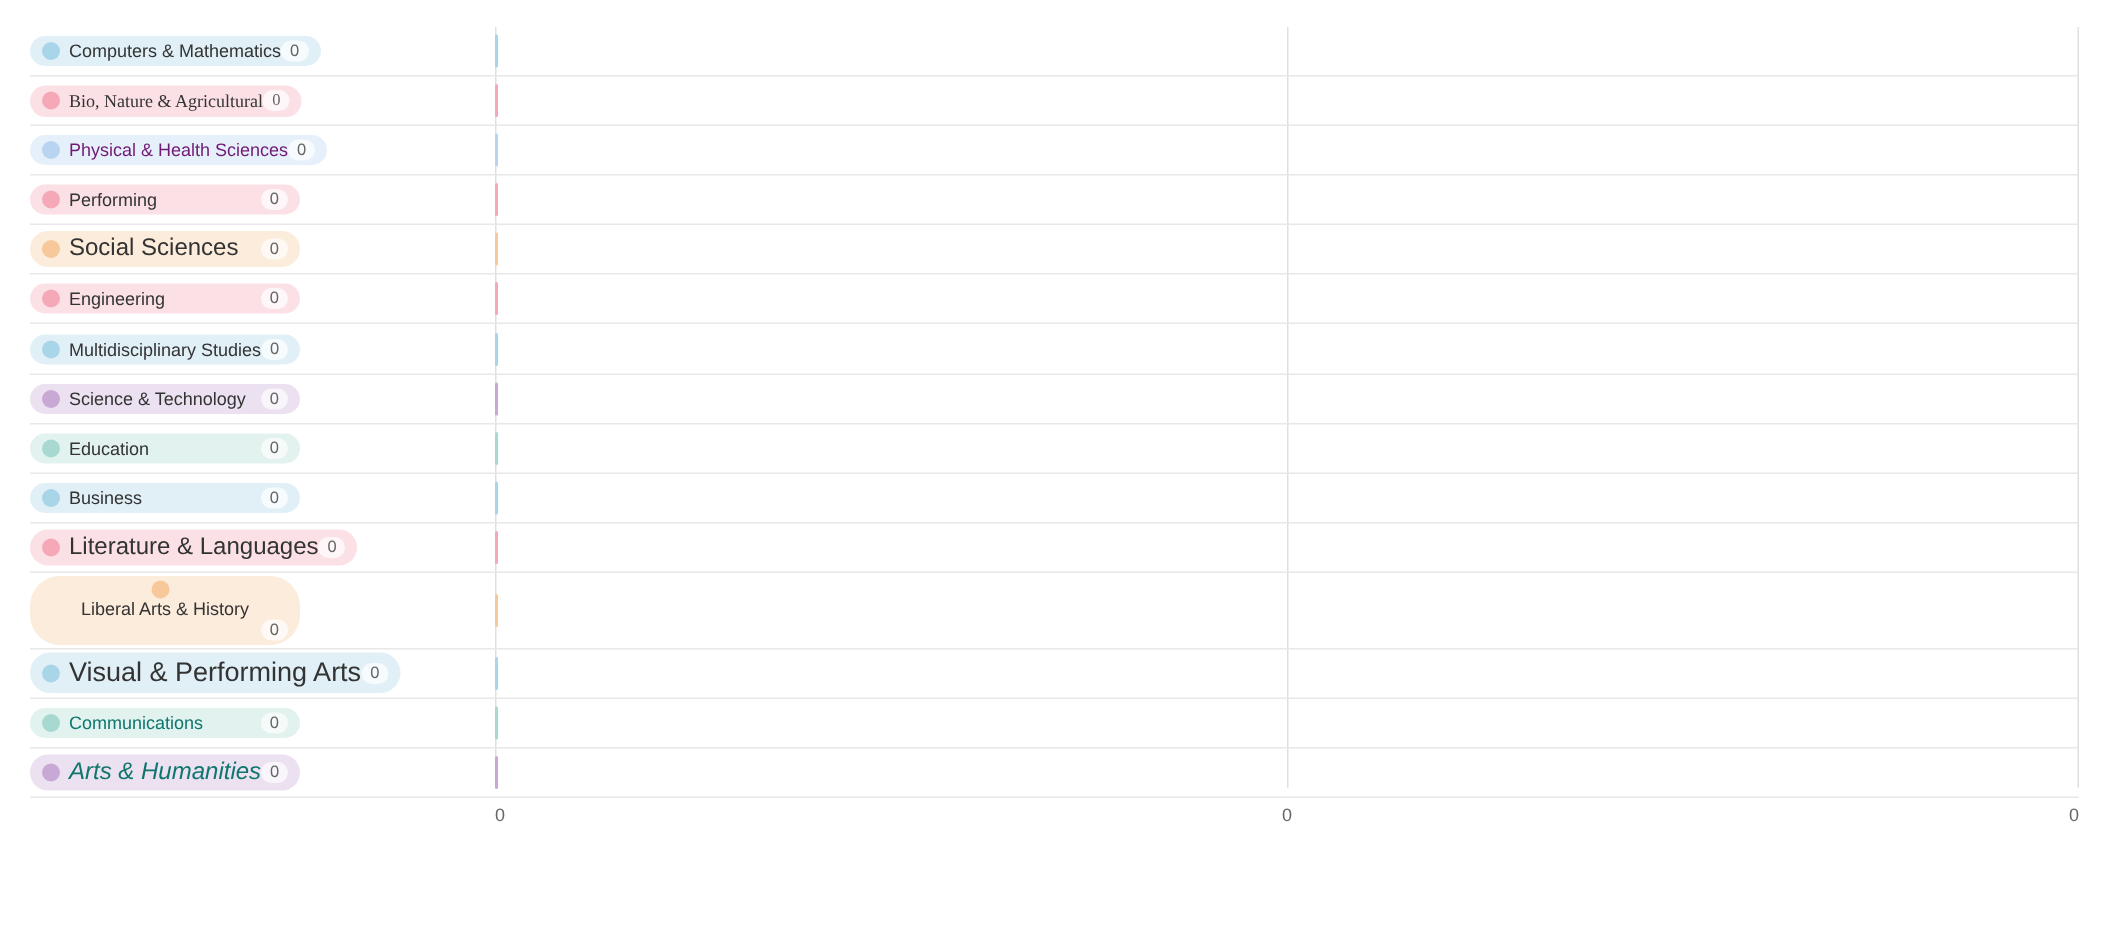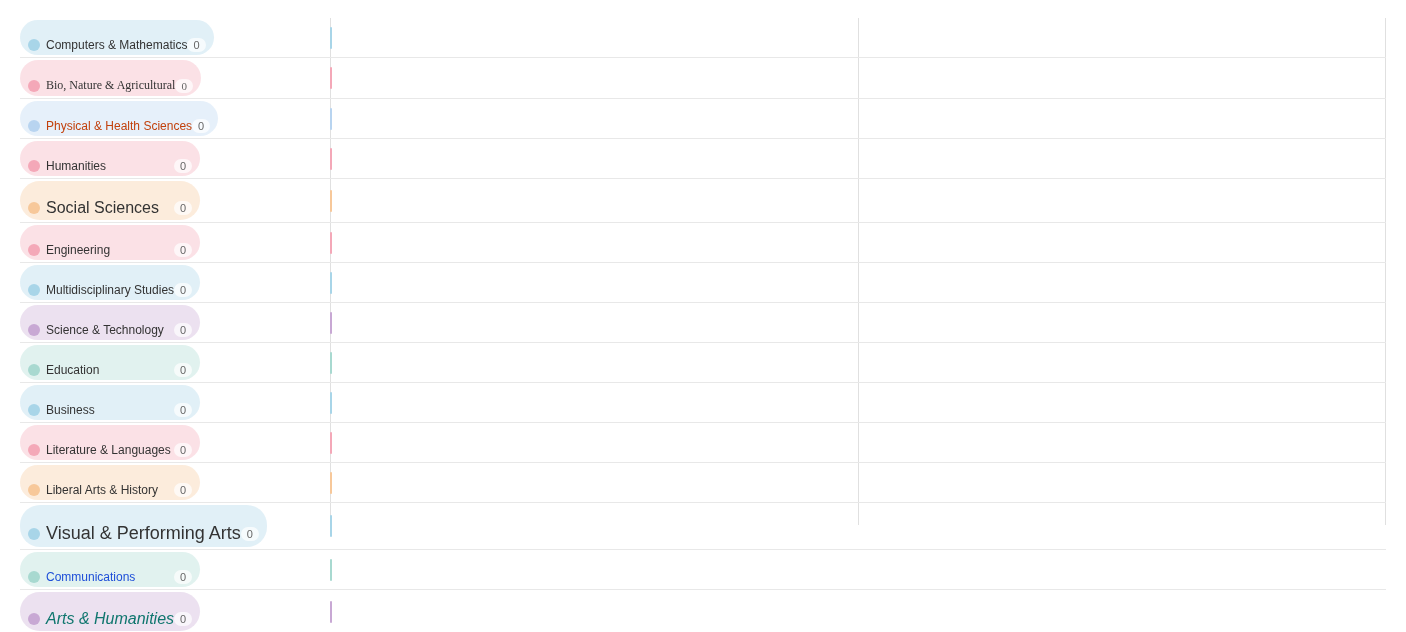--- a/index.html
+++ b/index.html
@@ -72,21 +72,21 @@
       width: 310px;
       min-width: 310px;
       display: flex;
       align-items: center;
       padding-right: 8px;
     }
     .bar-pill {
       display: flex;
       align-items: center;
       border-radius: 20px;
-      padding: 18px 8px 3px 8px;
+      padding: 3px 8px 3px 8px;
       font-size: 12px;
       color: #333;
       position: relative;
       min-width: 180px;
       max-width: 295px;
     }
     .dot {
       width: 12px;
       height: 12px;
       border-radius: 50%;
@@ -168,33 +168,33 @@
       </div>
     </div>
     <div class="bar-track">
       <div class="bar-fill" style="background:#f4a8b8;"></div>
     </div>
   </div>
         <div class="bar-row">
     <div class="bar-label-area">
       <div class="bar-pill" style="background:rgba(184,212,240,0.35);">
         <div class="dot" style="background:#b8d4f0;"></div>
-        <span style="font-size:12px;color:#c2410c;">Physical &amp; Health Sciences</span>
+        <span style="font-size:12px;color:#701a75;">Physical &amp; Health Sciences</span>
         <span class="bar-value-badge">0</span>
       </div>
     </div>
     <div class="bar-track">
       <div class="bar-fill" style="background:#b8d4f0;"></div>
     </div>
   </div>
         <div class="bar-row">
     <div class="bar-label-area">
       <div class="bar-pill" style="background:rgba(244,168,184,0.35);">
         <div class="dot" style="background:#f4a8b8;"></div>
-        <span style="font-size:12px;color:#333;">Humanities</span>
+        <span style="font-size:12px;color:#333;">Performing</span>
         <span class="bar-value-badge">0</span>
       </div>
     </div>
     <div class="bar-track">
       <div class="bar-fill" style="background:#f4a8b8;"></div>
     </div>
   </div>
         <div class="bar-row">
     <div class="bar-label-area">
       <div class="bar-pill" style="background:rgba(247,200,154,0.35);">
@@ -264,31 +264,31 @@
       </div>
     </div>
     <div class="bar-track">
       <div class="bar-fill" style="background:#a8d5e8;"></div>
     </div>
   </div>
         <div class="bar-row">
     <div class="bar-label-area">
       <div class="bar-pill" style="background:rgba(244,168,184,0.35);">
         <div class="dot" style="background:#f4a8b8;"></div>
-        <span style="font-size:12px;color:#333;">Literature &amp; Languages</span>
+        <span style="font-size:16px;color:#333;">Literature &amp; Languages</span>
         <span class="bar-value-badge">0</span>
       </div>
     </div>
     <div class="bar-track">
       <div class="bar-fill" style="background:#f4a8b8;"></div>
     </div>
   </div>
         <div class="bar-row">
     <div class="bar-label-area">
-      <div class="bar-pill" style="background:rgba(247,200,154,0.35);">
+      <div class="bar-pill" style="background:rgba(247,200,154,0.35);flex-direction:column;">
         <div class="dot" style="background:#f7c89a;"></div>
         <span style="font-size:12px;color:#333;">Liberal Arts &amp; History</span>
         <span class="bar-value-badge">0</span>
       </div>
     </div>
     <div class="bar-track">
       <div class="bar-fill" style="background:#f7c89a;"></div>
     </div>
   </div>
         <div class="bar-row">
@@ -300,21 +300,21 @@
       </div>
     </div>
     <div class="bar-track">
       <div class="bar-fill" style="background:#a8d5e8;"></div>
     </div>
   </div>
         <div class="bar-row">
     <div class="bar-label-area">
       <div class="bar-pill" style="background:rgba(168,217,208,0.35);">
         <div class="dot" style="background:#a8d9d0;"></div>
-        <span style="font-size:12px;color:#1d4ed8;">Communications</span>
+        <span style="font-size:12px;color:#0f766e;">Communications</span>
         <span class="bar-value-badge">0</span>
       </div>
     </div>
     <div class="bar-track">
       <div class="bar-fill" style="background:#a8d9d0;"></div>
     </div>
   </div>
         <div class="bar-row">
     <div class="bar-label-area">
       <div class="bar-pill" style="background:rgba(200,168,212,0.35);">

